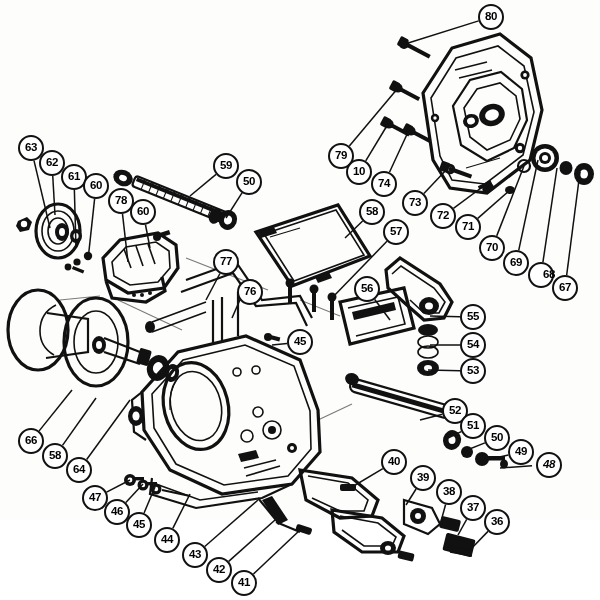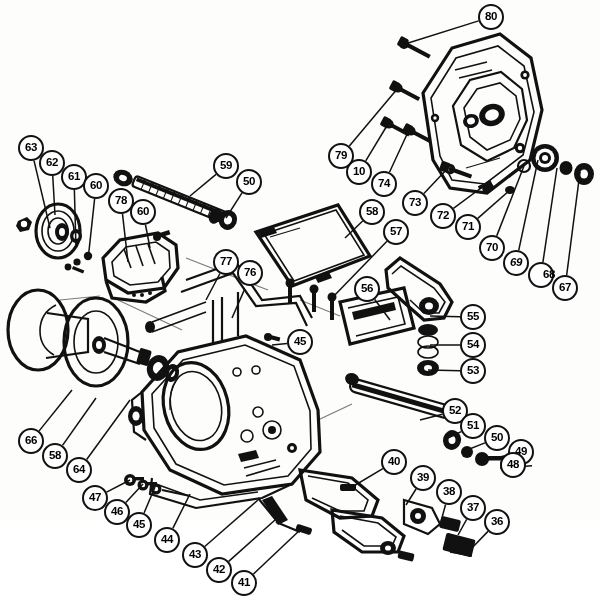--- a/index.html
+++ b/index.html
@@ -402,45 +402,45 @@
 
   <div id="callout-layer">
       <div class="callout" title="flange-bolt-upper" style="left: 491px; top: 17px;">80</div>
       <div class="callout" title="cover-bolt-long" style="left: 341px; top: 156px;">79</div>
       <div class="callout" title="cover-bolt-short" style="left: 359px; top: 172px;">10</div>
       <div class="callout" title="washer-bolt" style="left: 384px; top: 184px;">74</div>
       <div class="callout" title="crankcase-cover-screw" style="left: 415px; top: 203px;">73</div>
       <div class="callout" title="cover-dowel-pin" style="left: 443px; top: 216px;">72</div>
       <div class="callout" title="oil-seal-retainer" style="left: 468px; top: 227px;">71</div>
       <div class="callout" title="circlip" style="left: 492px; top: 248px;">70</div>
-      <div class="callout" title="ball-bearing" style="left: 516px; top: 263px; font-style: italic;">69</div>
+      <div class="callout" title="ball-bearing" style="left: 516px; top: 263px;">69</div>
       <div class="callout" title="spacer-washer" style="left: 541px; top: 275px; padding-left: 16px;">68</div>
       <div class="callout" title="oil-seal" style="left: 565px; top: 288px;">67</div>
       <div class="callout" title="starter-pawl" style="left: 31px; top: 148px;">63</div>
       <div class="callout" title="flywheel-magneto-nut" style="left: 52px; top: 163px;">62</div>
       <div class="callout" title="magneto-rotor" style="left: 74px; top: 177px;">61</div>
       <div class="callout" title="rotor-washer" style="left: 96px; top: 186px;">60</div>
       <div class="callout" title="carburetor-body" style="left: 121px; top: 201px;">78</div>
       <div class="callout" title="carburetor-screw" style="left: 143px; top: 212px;">60</div>
       <div class="callout" title="throttle-rod" style="left: 226px; top: 166px; text-align: right;">59</div>
       <div class="callout" title="rod-spring-collar" style="left: 249px; top: 182px;">50</div>
       <div class="callout" title="cylinder-cover-plate" style="left: 372px; top: 212px;">58</div>
       <div class="callout" title="cover-plate-screw" style="left: 396px; top: 232px;">57</div>
       <div class="callout" title="intake-manifold" style="left: 226px; top: 262px;">77</div>
-      <div class="callout" title="manifold-gasket" style="left: 250px; top: 273px;">76</div>
+      <div class="callout" title="manifold-gasket" style="left: 250px; top: 292px;">76</div>
       <div class="callout" title="choke-lever-plate" style="left: 367px; top: 289px;">56</div>
       <div class="callout" title="choke-lever" style="left: 473px; top: 317px;">55</div>
       <div class="callout" title="lever-spring" style="left: 473px; top: 345px;">54</div>
       <div class="callout" title="lever-bushing" style="left: 473px; top: 371px;">53</div>
       <div class="callout" title="crankcase-stud" style="left: 300px; top: 342px;">45</div>
       <div class="callout" title="control-rod" style="left: 455px; top: 411px;">52</div>
       <div class="callout" title="rod-joint" style="left: 473px; top: 426px;">51</div>
       <div class="callout" title="rod-collar" style="left: 497px; top: 438px;">50</div>
       <div class="callout" title="rod-nut" style="left: 521px; top: 452px;">49</div>
-      <div class="callout" title="rod-washer" style="left: 513px; top: 465px;">48</div>
+      <div class="callout" title="rod-washer" style="left: 549px; top: 465px; font-style: italic;">48</div>
       <div class="callout" title="throttle-link-arm" style="left: 394px; top: 462px;">40</div>
       <div class="callout" title="link-pin" style="left: 423px; top: 478px;">39</div>
       <div class="callout" title="governor-arm" style="left: 449px; top: 492px;">38</div>
       <div class="callout" title="arm-bushing" style="left: 473px; top: 508px;">37</div>
       <div class="callout" title="arm-shaft" style="left: 497px; top: 522px;">36</div>
       <div class="callout" title="flywheel" style="left: 31px; top: 441px;">66</div>
       <div class="callout" title="crankshaft" style="left: 55px; top: 456px;">58</div>
       <div class="callout" title="crankshaft-bearing" style="left: 79px; top: 470px;">64</div>
       <div class="callout" title="idle-screw" style="left: 95px; top: 498px;">47</div>
       <div class="callout" title="idle-spring" style="left: 117px; top: 512px;">46</div>

